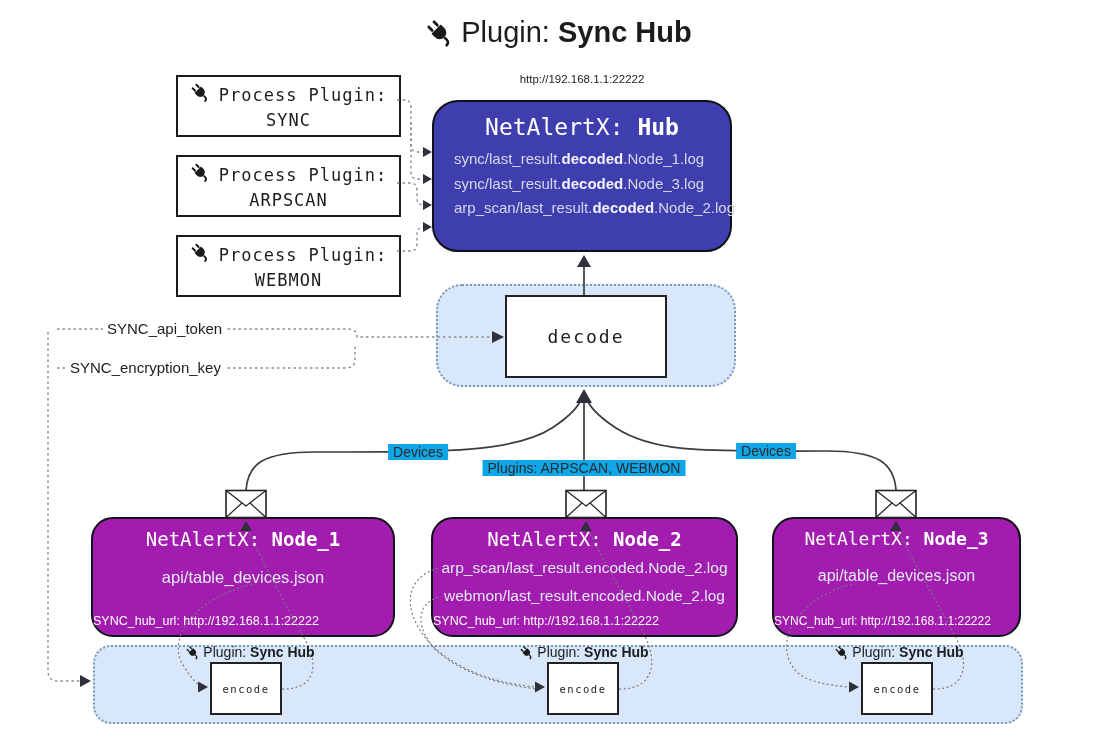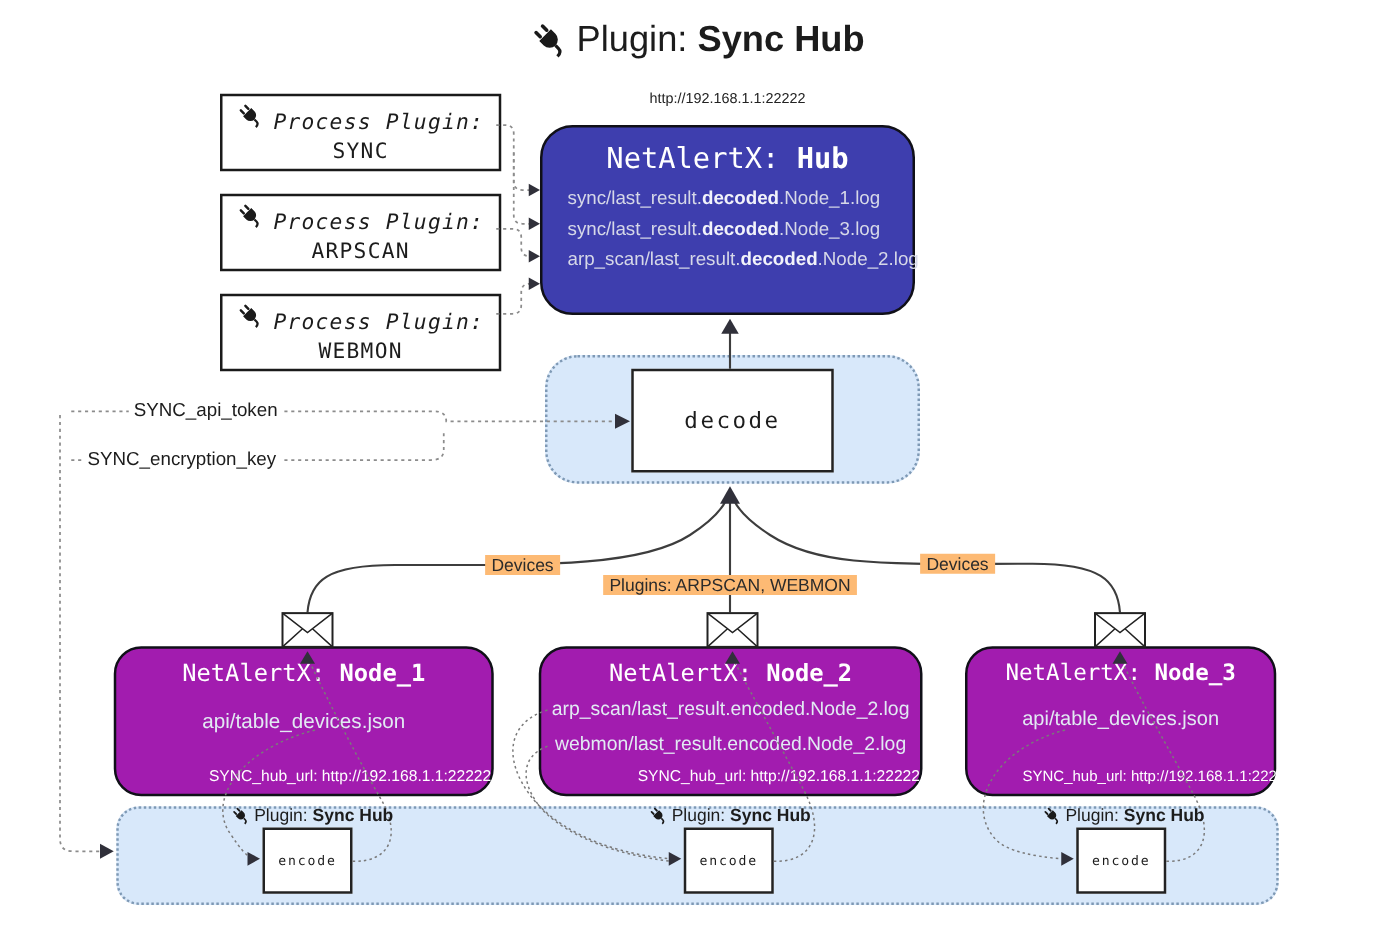--- a/index.html
+++ b/index.html
@@ -7,52 +7,52 @@
        font-family:"Liberation Sans",sans-serif;color:#1c1c1c;}
   .abs{position:absolute;}
   
   .title{top:16px;left:0;width:1117px;text-align:center;font-size:29px;z-index:2;}
   .title .bold{font-weight:bold;}
   .plug-ico{display:inline-block;vertical-align:-6px;margin-right:6px;}
   
   .proc{left:176px;width:221px;height:58px;background:#fff;border:2px solid #1a1a1a;
         font-family:"DejaVu Sans Mono",monospace;font-size:17px;letter-spacing:1px;
         display:flex;flex-direction:column;justify-content:center;align-items:center;z-index:1;}
-  .proc .l1{display:flex;align-items:flex-end;gap:2px;font-style:italic;}
+  .proc .l1{display:flex;align-items:center;gap:2px;}
   .proc .l2{margin-top:3px;}
   
   .hub-url{top:73px;left:432px;width:300px;text-align:center;font-size:11.5px;color:#222;z-index:2;}
   .hub{top:100px;left:432px;width:300px;height:152px;background:#3e3eae;border:2px solid #101018;
        border-radius:26px;box-sizing:border-box;z-index:1;}
   .hub-title{margin-top:12px;text-align:center;color:#fff;font-family:"DejaVu Sans Mono",monospace;
        font-size:23px;}
   .hub-title .bold{font-weight:bold;}
   .hub-files{margin-top:6px;padding-left:20px;}
   .hub-file{font-size:15px;color:#d6d8e8;line-height:25px;white-space:nowrap;}
   .hub-file b{color:#f2f3fa;}
   
   .panel{background:#d8e8fa;border:2px dotted #7e99b5;box-sizing:border-box;z-index:1;}
   .decode-panel{top:284px;left:436px;width:300px;height:103px;border-radius:26px;}
   .decode-box{top:295px;left:505px;width:162px;height:83px;background:#fff;border:2.5px solid #222;
        box-sizing:border-box;display:flex;align-items:center;justify-content:center;
        font-family:"DejaVu Sans Mono",monospace;font-size:18px;letter-spacing:2px;z-index:2;}
   
   .wire-label{background:#fff;padding:0 4px;font-size:15px;white-space:nowrap;z-index:6;}
-  .edge-label{background:#fdba74;padding:0 5px;font-size:14px;color:#2b2b2b;white-space:nowrap;z-index:6;
+  .edge-label{background:#0ea5e9;padding:0 5px;font-size:14px;color:#2b2b2b;white-space:nowrap;z-index:6;
        transform:translateX(-50%);}
   
   .node{top:517px;height:120px;background:#a21caf;border:2px solid #101018;border-radius:22px;
        box-sizing:border-box;z-index:1;}
   .node-title{margin-top:9px;text-align:center;color:#fff;font-family:"DejaVu Sans Mono",monospace;
        font-size:19px;white-space:nowrap;}
   .node-title .bold{font-weight:bold;}
   .node-files{margin-top:13px;text-align:center;}
   .node-file{font-size:15.5px;color:#e2eaf3;line-height:28px;white-space:nowrap;}
-  .node-foot{position:absolute;bottom:7px;left:0;right:0;text-align:right;font-size:12.5px;color:#fff;
-       white-space:nowrap;padding-left:44px;}
+  .node-foot{position:absolute;bottom:7px;left:0;right:0;text-align:left;font-size:12.5px;color:#fff;
+       white-space:nowrap;}
   
   .band{top:645px;left:93px;width:930px;height:79px;border-radius:18px;}
   .enc-label{top:644px;transform:translateX(-50%);font-size:14px;white-space:nowrap;z-index:6;}
   .enc-label .bold{font-weight:bold;}
   .enc-label .plug-ico{vertical-align:-3px;margin-right:3px;}
   .encode-box{top:662px;width:72px;height:53px;background:#fff;border:2px solid #222;
        box-sizing:border-box;display:flex;align-items:center;justify-content:center;
        font-family:"DejaVu Sans Mono",monospace;font-size:10.5px;letter-spacing:1.5px;z-index:2;}
   
   svg.wires{position:absolute;inset:0;z-index:5;pointer-events:none;}

